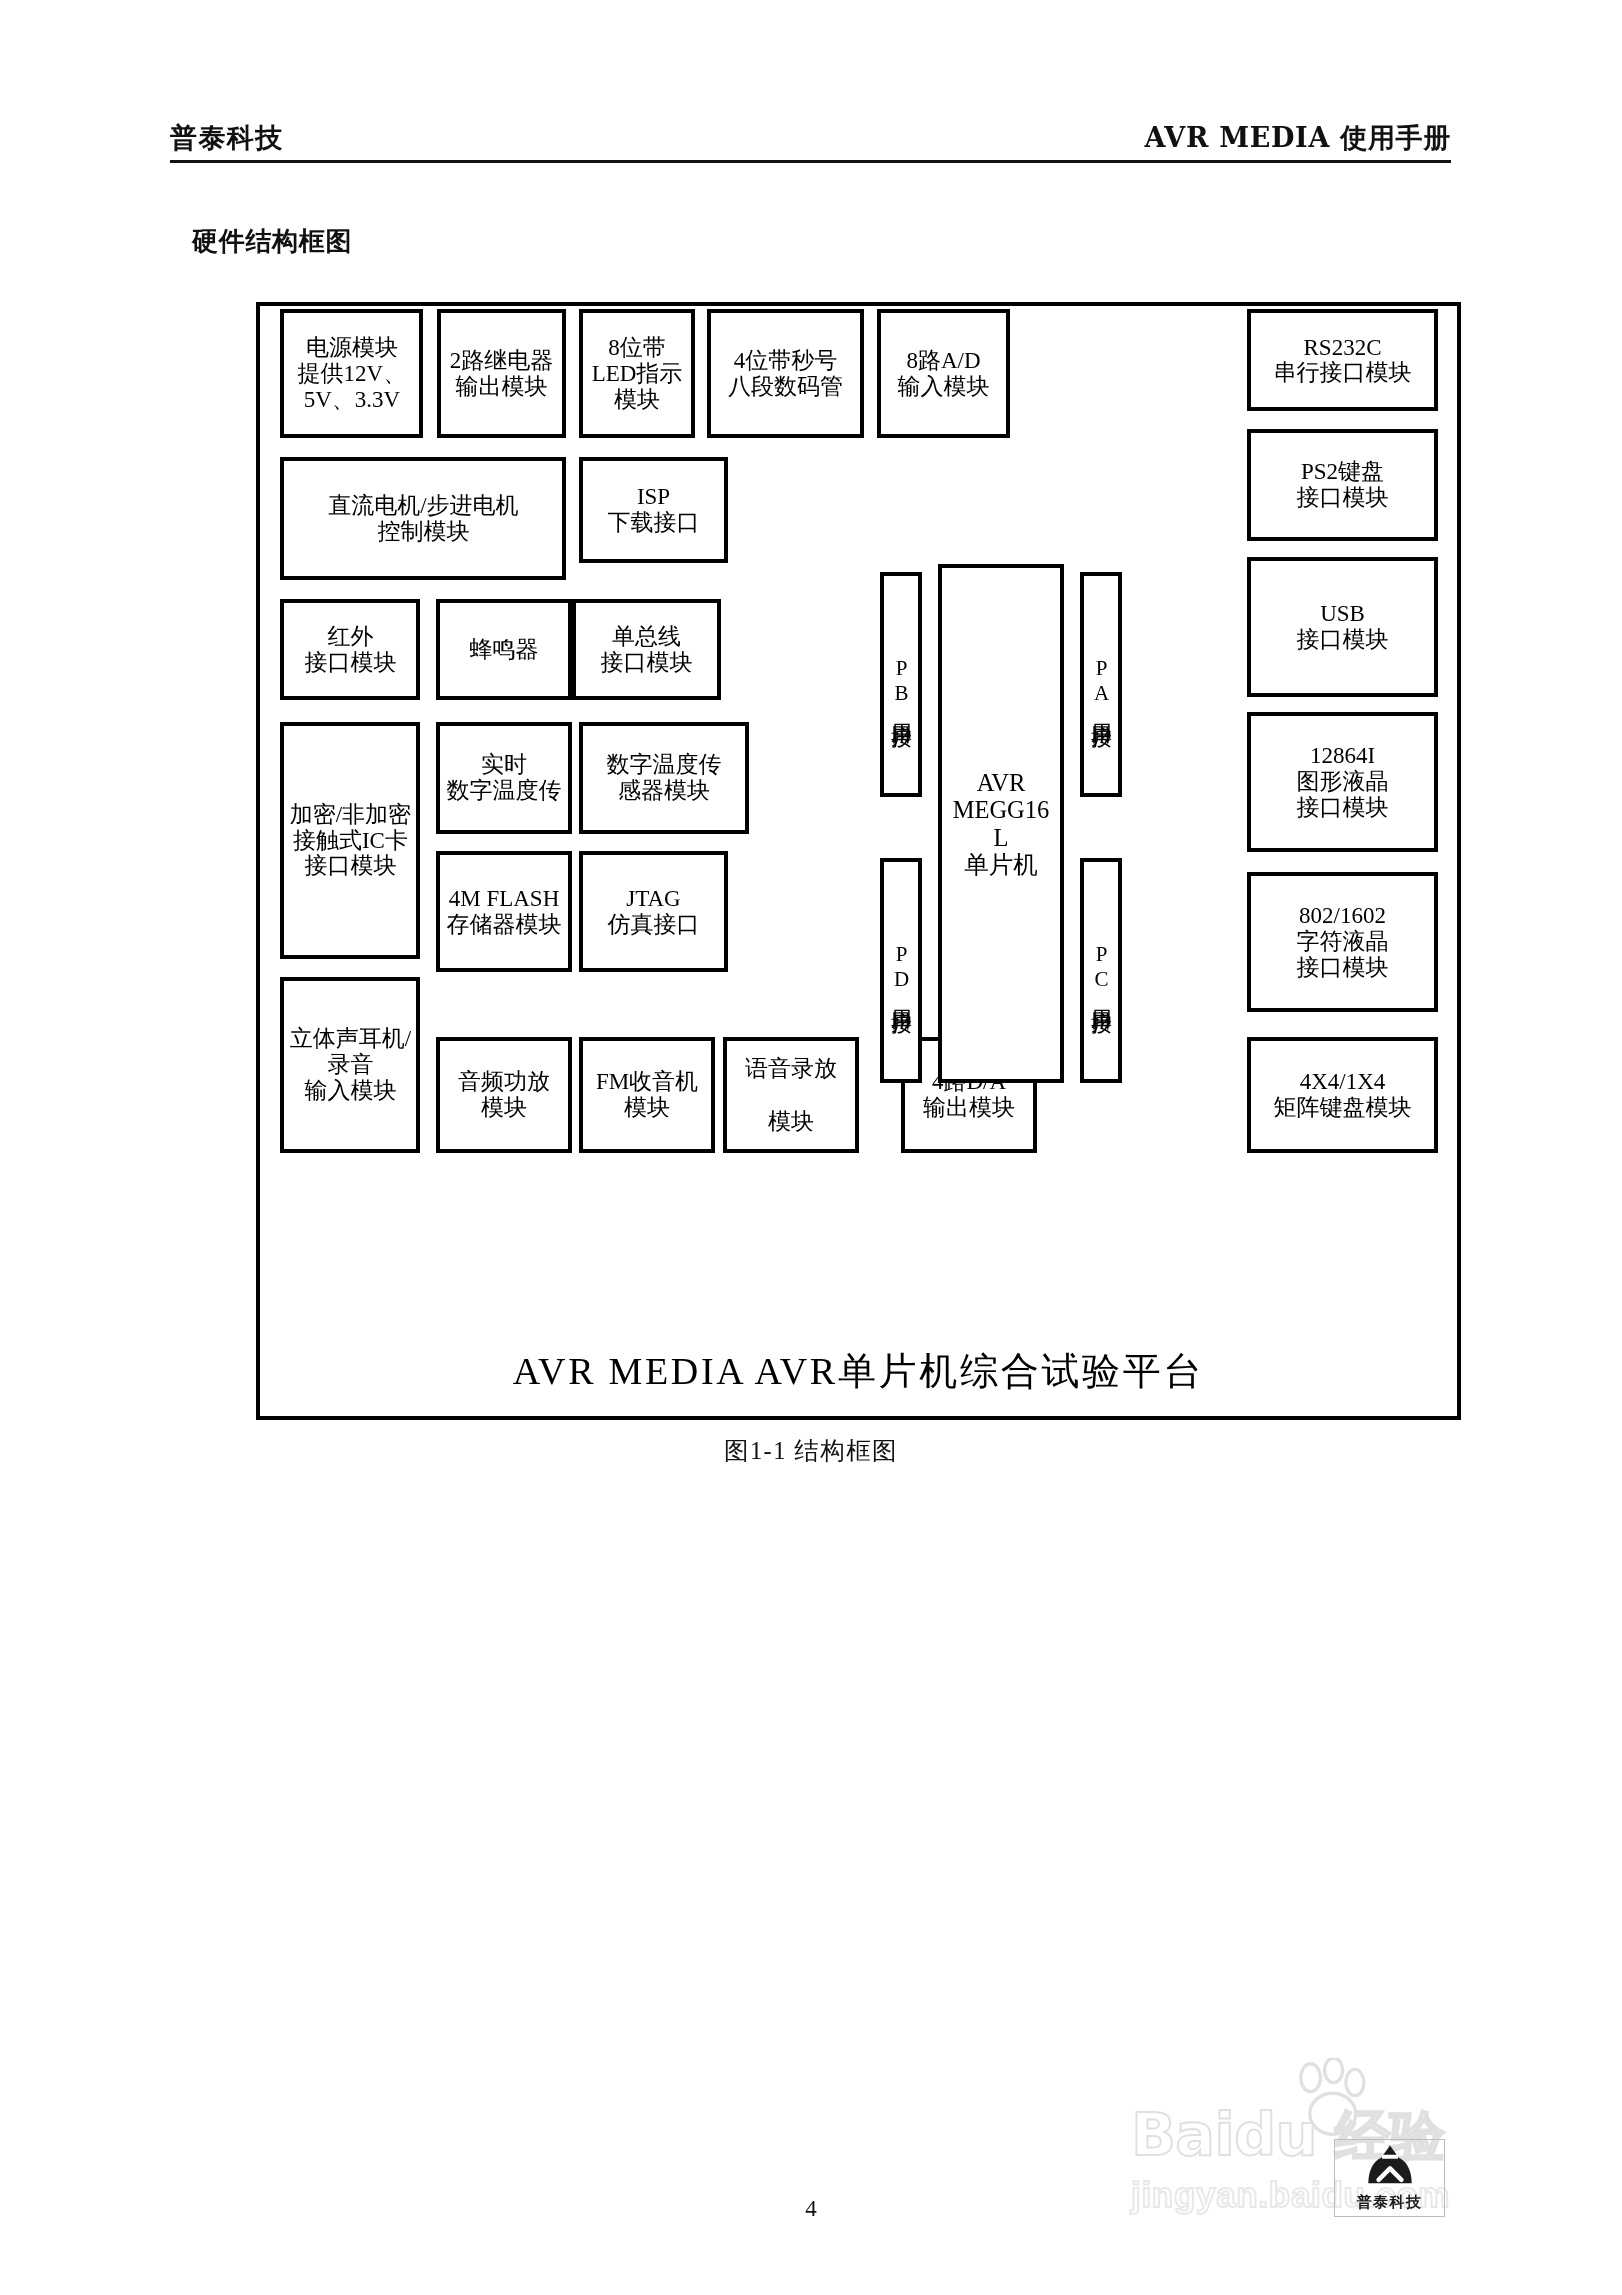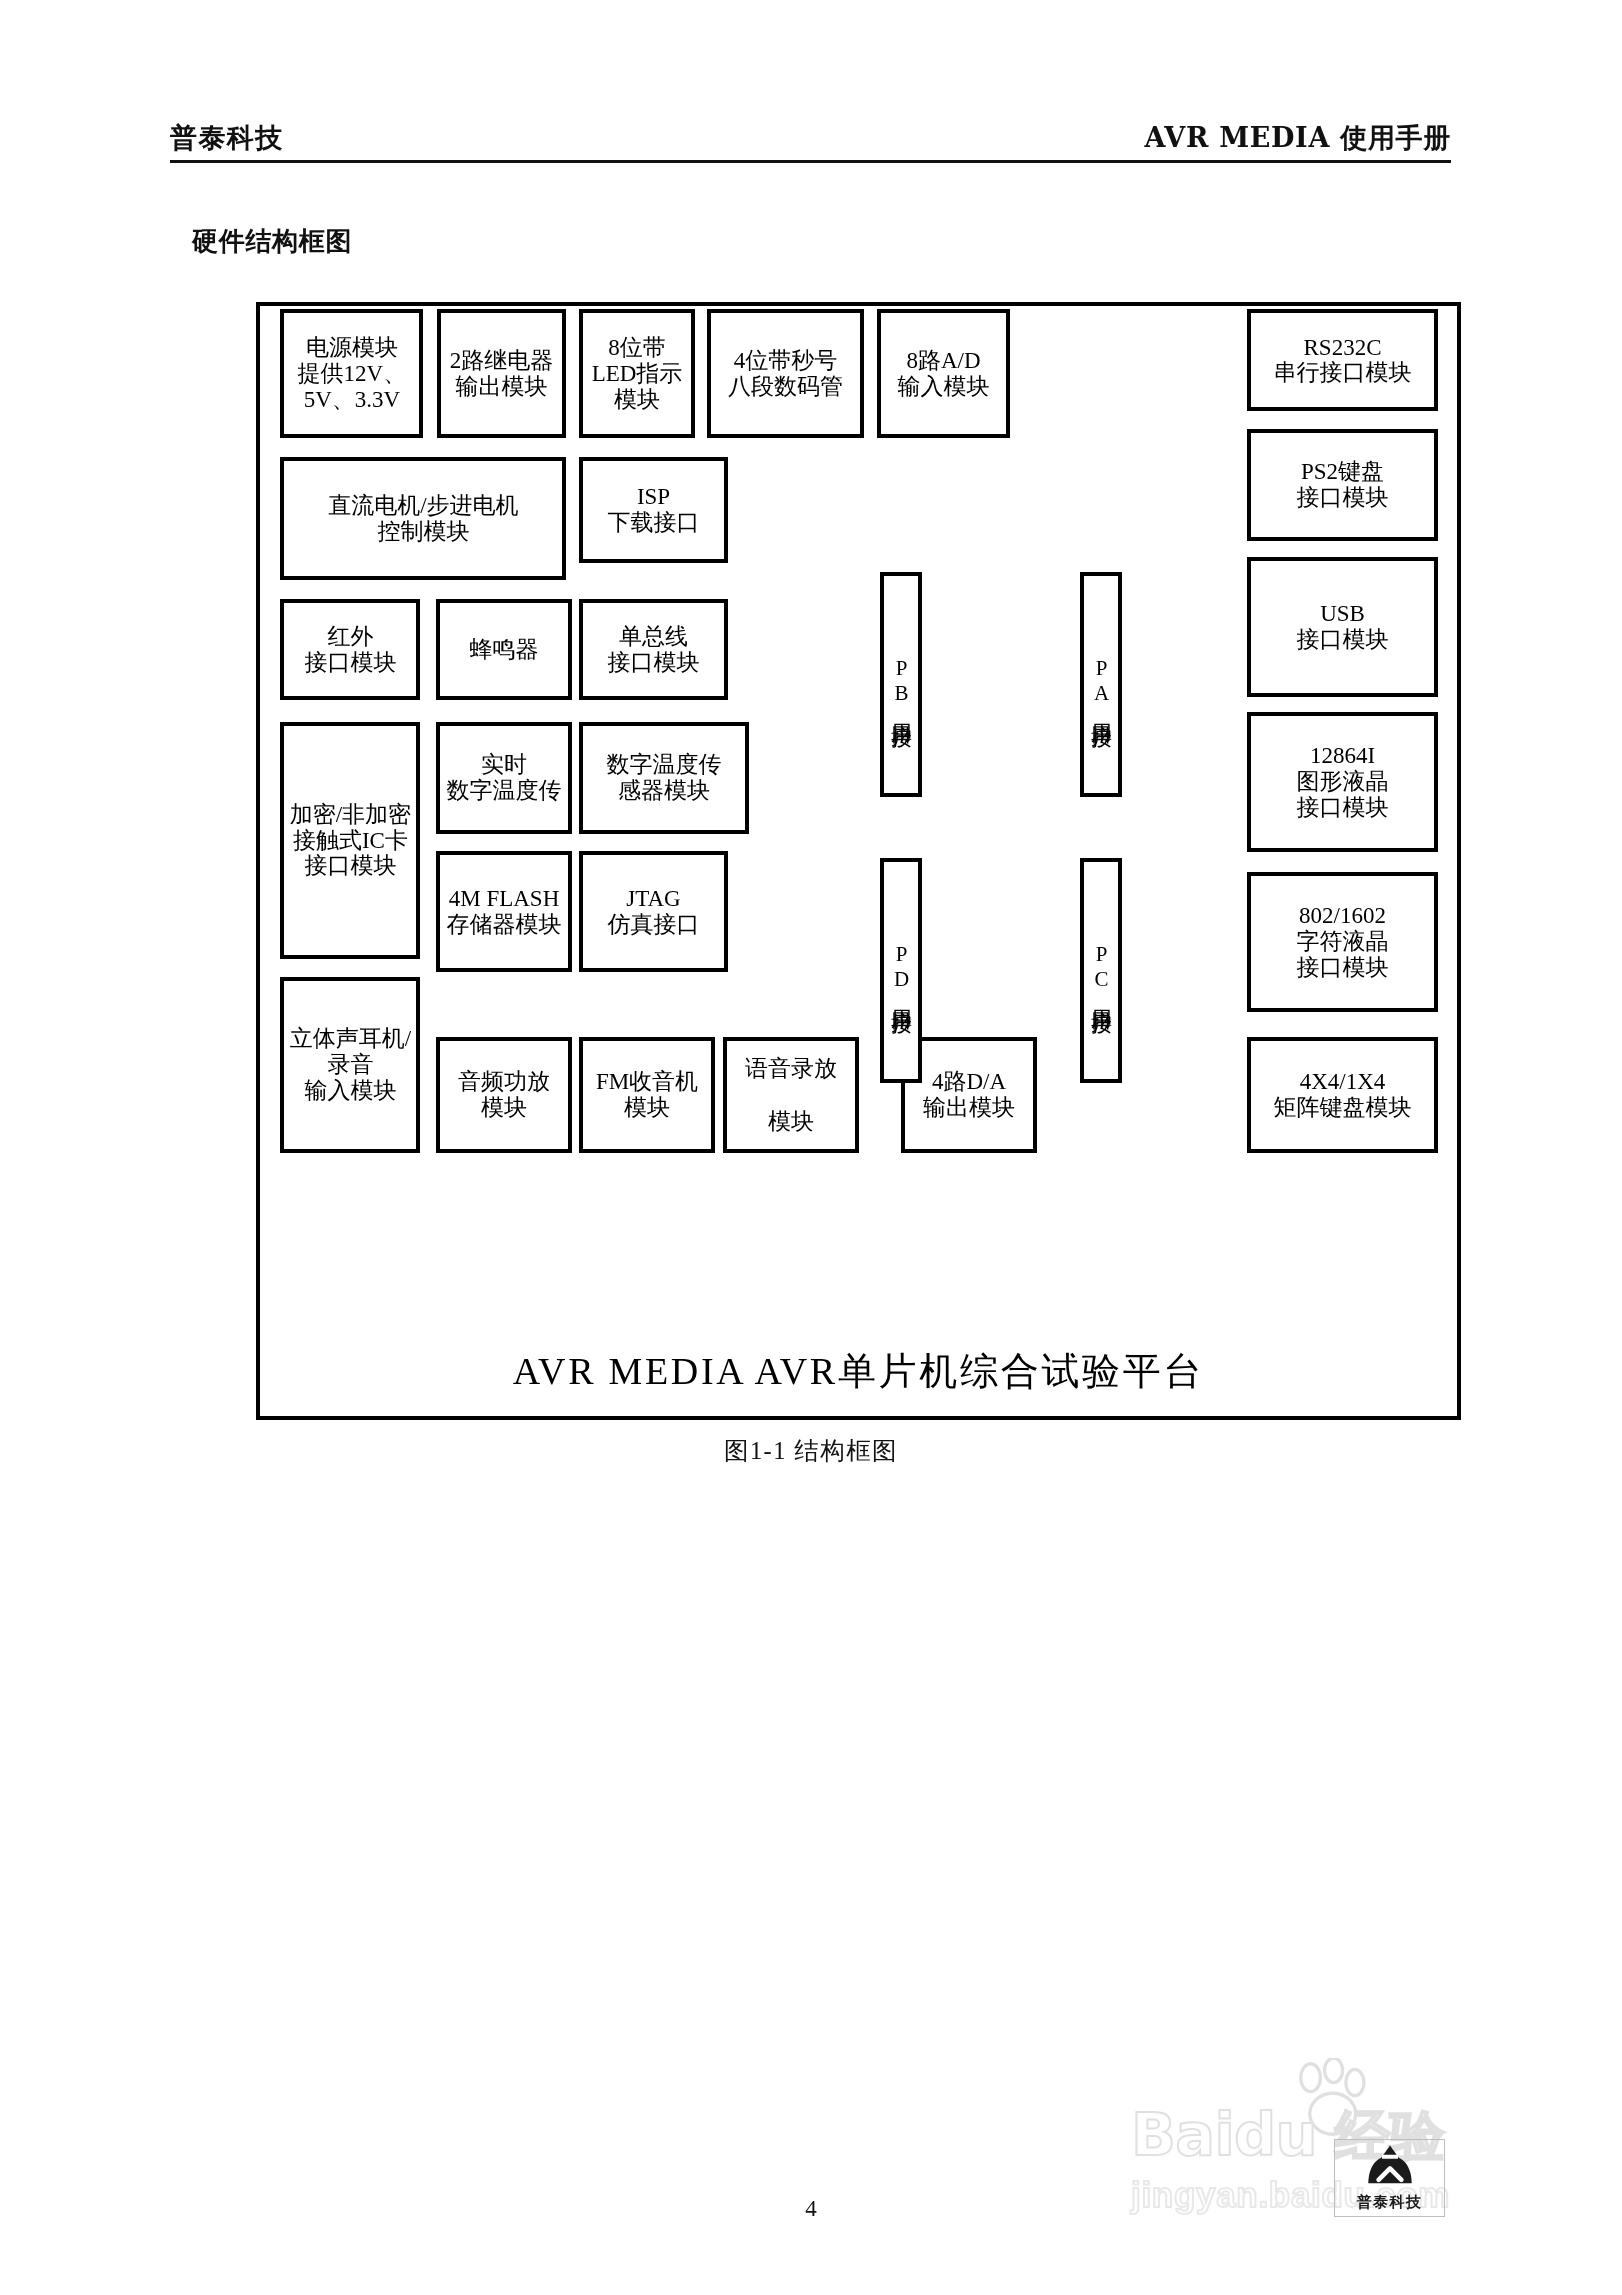--- a/index.html
+++ b/index.html
@@ -219,21 +219,21 @@
 
   <div class="box fs-md" style="left:20.4px;top:293px;width:140px;height:101px;">
     <span class="ln">红外</span>
     <span class="ln">接口模块</span>
   </div>
 
   <div class="box fs-md" style="left:176px;top:293px;width:136px;height:101px;">
     <span class="ln">蜂鸣器</span>
   </div>
 
-  <div class="box fs-md" style="left:319px;top:293px;width:149px;height:101px;">
+  <div class="box fs-md" style="left:312px;top:293px;width:149px;height:101px;">
     <span class="ln">单总线</span>
     <span class="ln">接口模块</span>
   </div>
 
   <div class="box fs-md" style="left:20.4px;top:416px;width:140px;height:237px;">
     <span class="ln">加密/非加密</span>
     <span class="ln">接触式IC卡</span>
     <span class="ln">接口模块</span>
   </div>
 
@@ -284,20 +284,26 @@
   </div>
 
   <div class="vbox" style="left:620px;top:266px;width:42px;height:225px;">
     <span class="vtext">PB用户接口</span>
   </div>
 
   <div class="vbox" style="left:620px;top:552px;width:42px;height:225px;">
     <span class="vtext">PD用户接口</span>
   </div>
 
+  <div class="box fs-lg" style="left:678px;top:258px;width:126px;height:519px;">
+    <span class="ln">AVR</span>
+    <span class="ln">MEGG16</span>
+    <span class="ln">L</span>
+    <span class="ln">单片机</span>
+  </div>
 
   <div class="vbox" style="left:820px;top:266px;width:42px;height:225px;">
     <span class="vtext">PA用户接口</span>
   </div>
 
   <div class="vbox" style="left:820px;top:552px;width:42px;height:225px;">
     <span class="vtext">PC用户接口</span>
   </div>
 
   <div id="platform-banner">AVR MEDIA AVR单片机综合试验平台</div>

